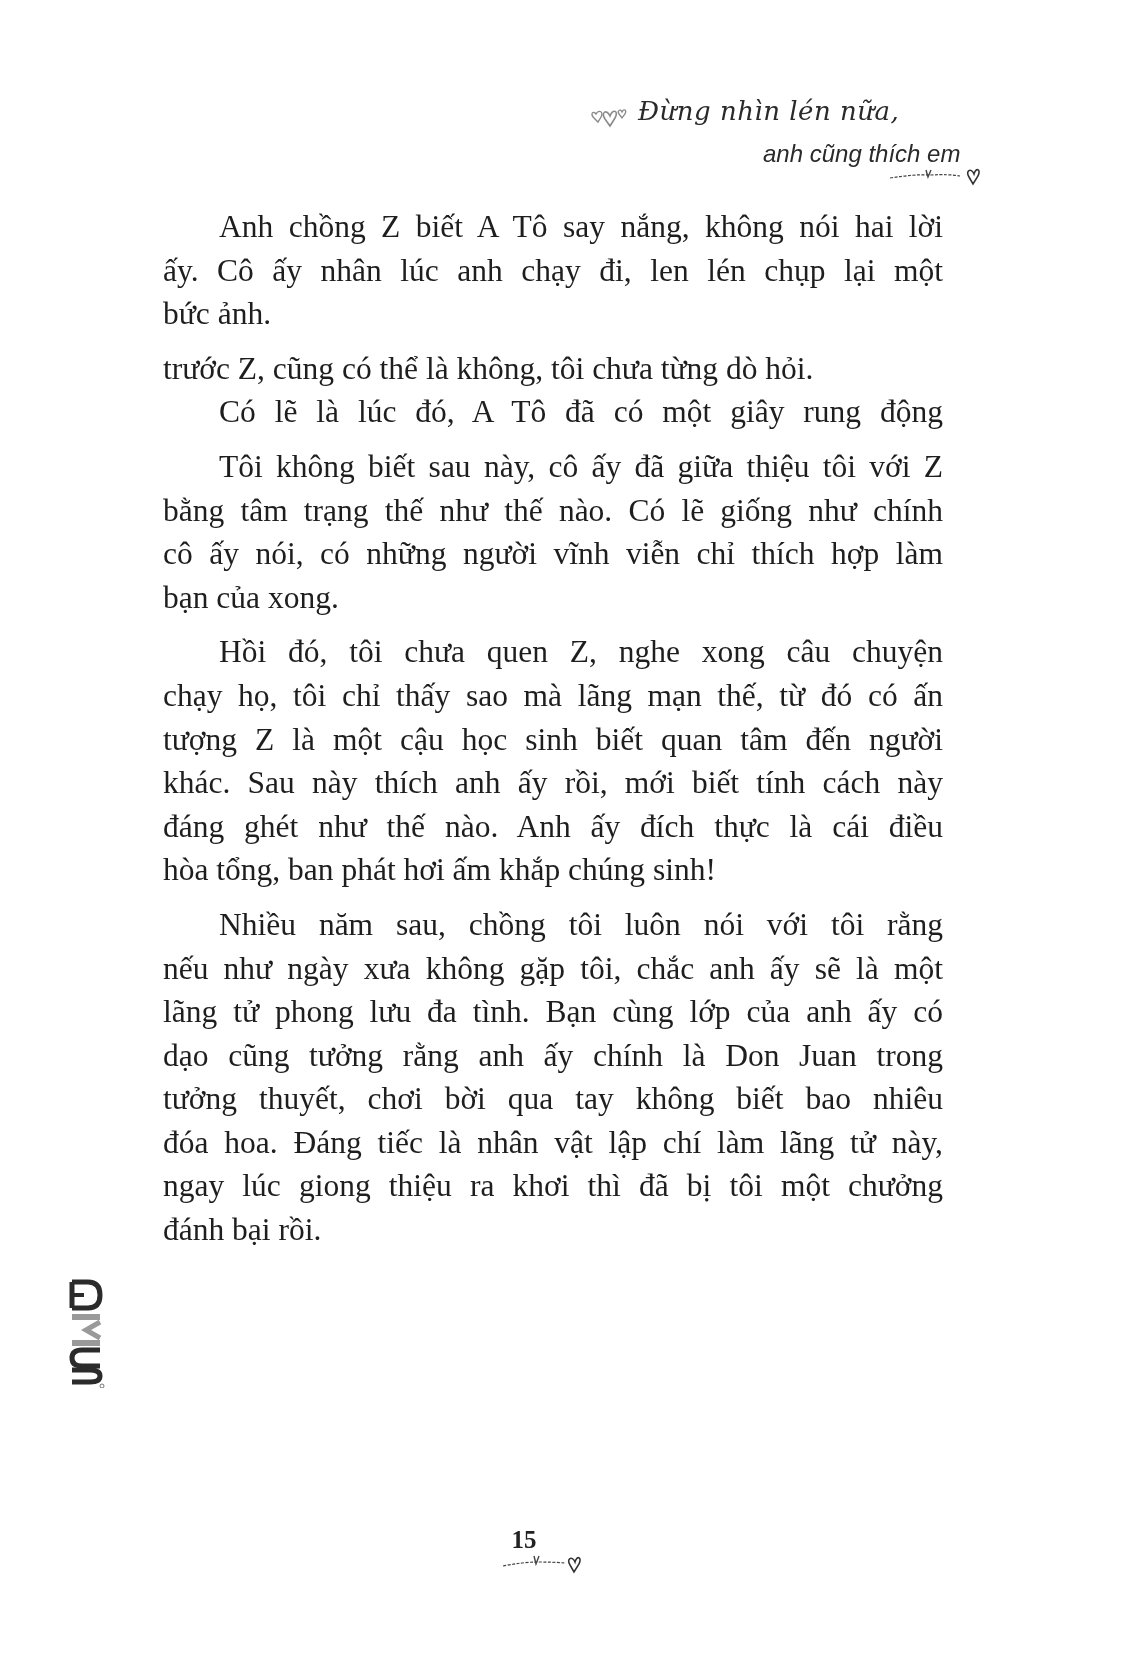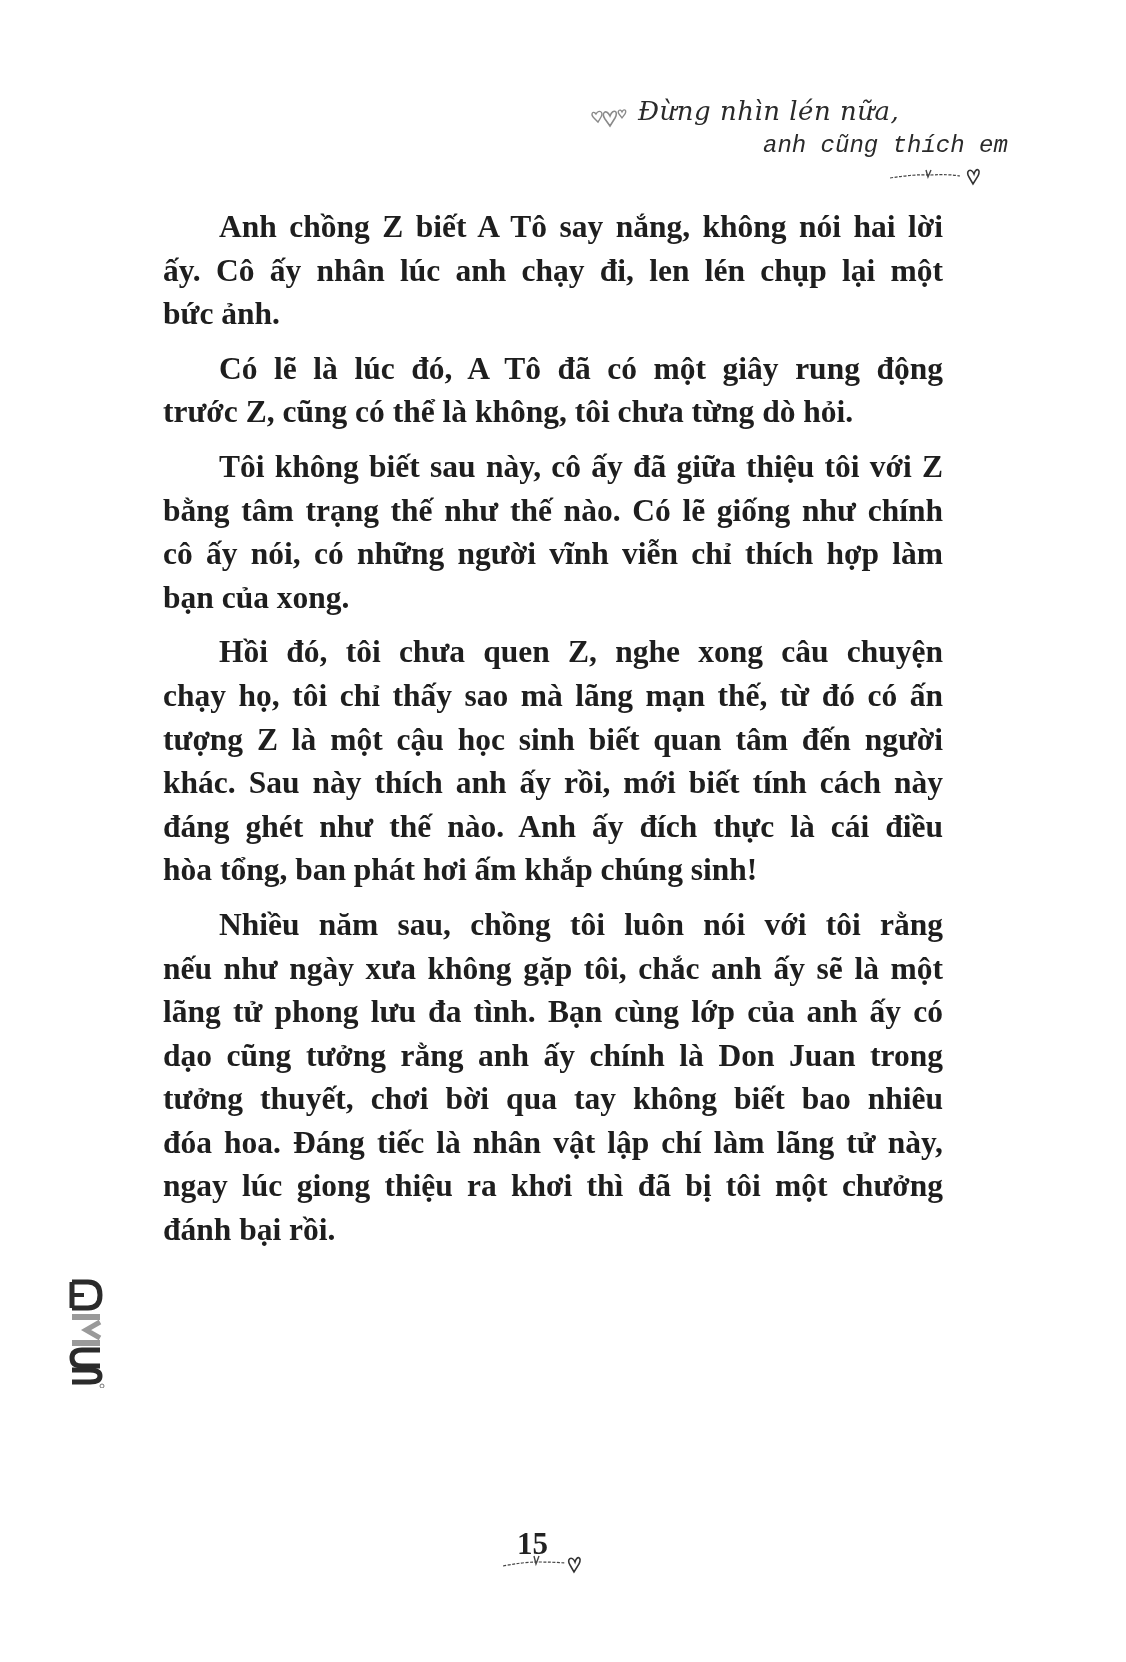--- a/index.html
+++ b/index.html
@@ -24,42 +24,42 @@
   .header .line1 {
     position: absolute; left: 58px; top: 4px;
     font-family: "DejaVu Serif", serif;
     font-style: italic;
     font-size: 26px;
     color: #2a2a2a;
     letter-spacing: 0.5px;
     white-space: nowrap;
   }
   .header .line2 {
-    position: absolute; left: 183px; top: 40px;
-    font-family: Liberation Mono, monospace;
+    position: absolute; left: 183px; top: 48px;
+    font-family: Liberation Sans, sans-serif;
     font-style: italic;
     font-size: 24px;
     color: #2a2a2a;
     white-space: nowrap;
   }
   .header .flourish {
     position: absolute; left: 310px; top: 70px;
   }
 
   
   .body-text {
     position: absolute;
     left: 163px; top: 205px;
     width: 780px;
     font-family: "Liberation Serif", "DejaVu Serif", serif;
     font-size: 31.5px;
     line-height: 43.6px;
     color: #1e1e1e;
   }
-  .para { margin: 0 0 11px 0; font-weight: bold; }
+  .para { margin: 0 0 11px 0; }
   .line {
     display: block;
     white-space: nowrap;
     text-align: justify;
     text-align-last: justify;
   }
   .line.first { text-indent: 56px; }
   .line.last { text-align-last: left; }
 
   
@@ -67,24 +67,24 @@
     position: absolute;
     left: 66px; top: 1278px;
     width: 40px; height: 110px;
   }
 
   
   .folio {
     position: absolute;
     left: 500px; top: 1526px;
     width: 48px;
-    text-align: right;
+    text-align: center;
     font-family: "Liberation Serif", serif;
     font-weight: bold;
-    font-size: 31px;
+    font-size: 25px;
     color: #222;
   }
   .folio-flourish {
     position: absolute; left: 503px; top: 1552px;
   }
 </style>
 </head>
 <body>
 
 <div class="page">
@@ -104,22 +104,22 @@
     </svg>
   </div>
 
   <div class="body-text">
     <div class="para">
       <span class="line first">Anh chồng Z biết A Tô say nắng, không nói hai lời</span>
       <span class="line">ấy. Cô ấy nhân lúc anh chạy đi, len lén chụp lại một</span>
       <span class="line last">bức ảnh.</span>
     </div>
     <div class="para">
+      <span class="line last">trước Z, cũng có thể là không, tôi chưa từng dò hỏi.</span>
       <span class="line first">Có lẽ là lúc đó, A Tô đã có một giây rung động</span>
-      <span class="line last">trước Z, cũng có thể là không, tôi chưa từng dò hỏi.</span>
     </div>
     <div class="para">
       <span class="line first">Tôi không biết sau này, cô ấy đã giữa thiệu tôi với Z</span>
       <span class="line">bằng tâm trạng thế như thế nào. Có lẽ giống như chính</span>
       <span class="line">cô ấy nói, có những người vĩnh viễn chỉ thích hợp làm</span>
       <span class="line last">bạn của xong.</span>
     </div>
     <div class="para">
       <span class="line first">Hồi đó, tôi chưa quen Z, nghe xong câu chuyện</span>
       <span class="line">chạy họ, tôi chỉ thấy sao mà lãng mạn thế, từ đó có ấn</span>

